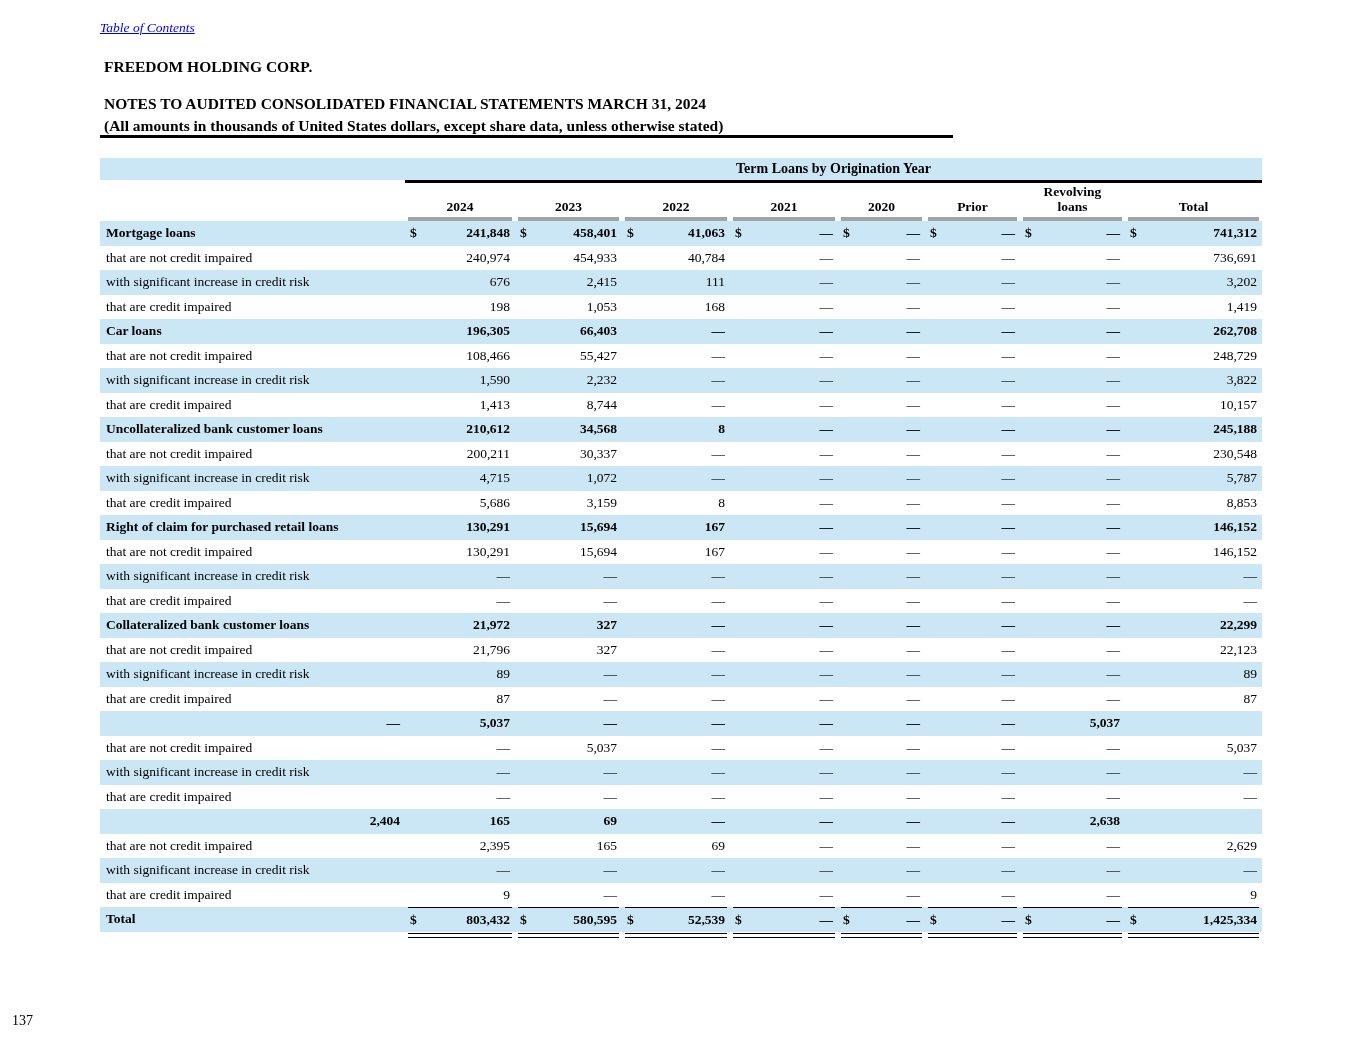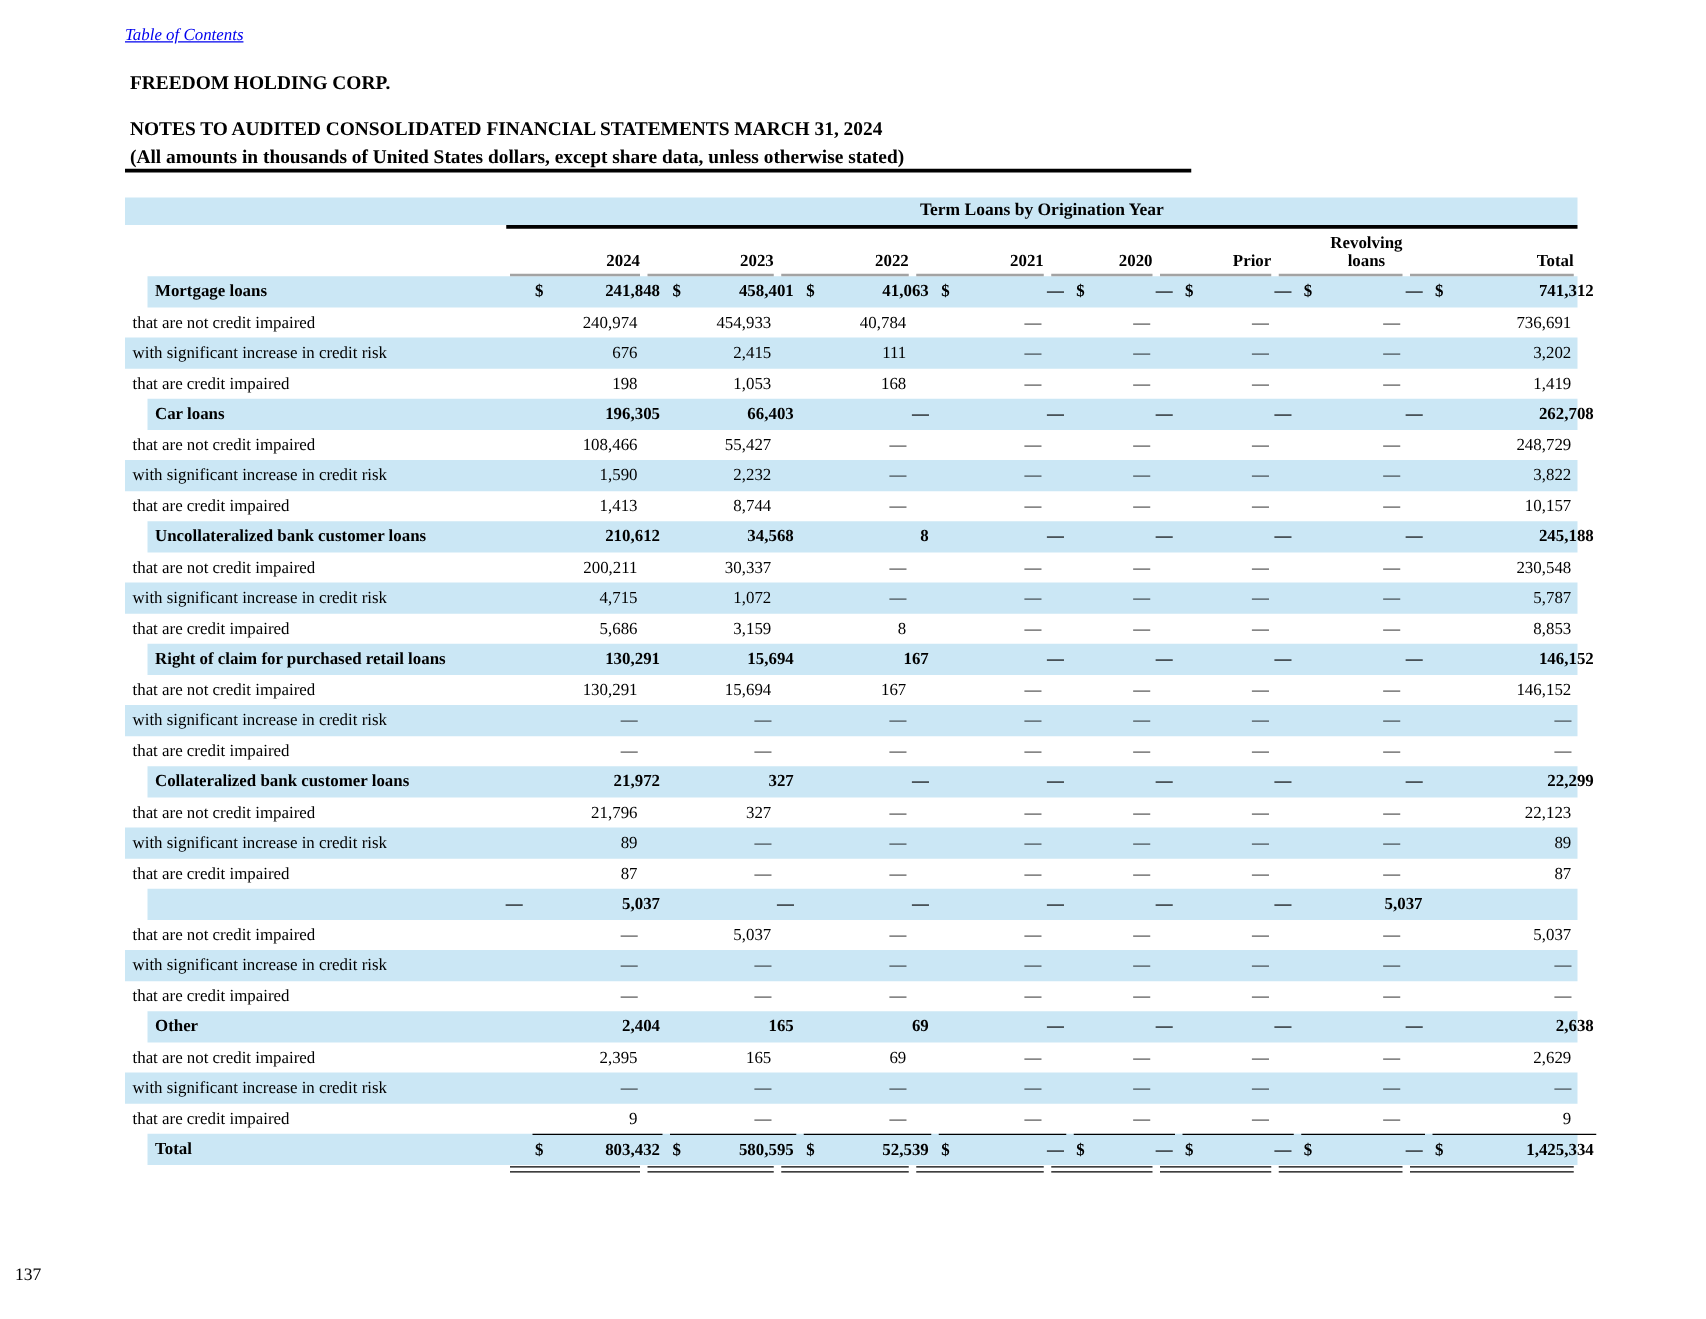--- a/index.html
+++ b/index.html
@@ -28,26 +28,26 @@
   .banner-row { height:22px; }
   .banner-cell {
     grid-column:2 / -1; display:flex; align-items:center; justify-content:center;
     font-weight:bold; font-size:14px;
   }
   .banner-rule-row { height:3px; }
   .banner-rule { grid-column:2 / -1; border-top:3px solid #000; }
   .header-row { height:38px; }
   .hcell { padding:0 3px; display:flex; }
   .hline {
-    flex:1; display:flex; align-items:flex-end; justify-content:flex-end;
-    border-bottom:2px solid #a3a3a3; padding-bottom:2px;
+    flex:1; display:flex; align-items:flex-end; justify-content:center;
+    border-bottom:4px solid #a3a3a3; padding-bottom:2px;
     font-weight:bold; text-align:center; line-height:1.1;
   }
   .data-row { height:24.5px; }
-  .cat { font-weight:bold;margin-left:18px; }
+  .cat { font-weight:bold; }
   .lcell { display:flex; align-items:center; padding-left:6px; }
   .vcell { padding:0 3px; display:flex; }
   .inner { flex:1; display:flex; justify-content:space-between; align-items:center; padding:0 2px; }
   .topline { border-top:1.5px solid #000; }
   .rule-row { height:9px; }
   .dbl { flex:1; height:5px; margin-top:1px; border-top:1.5px solid #000; border-bottom:1.5px solid #000; }
   .page-number { position:absolute; left:12px; right:0; top:1013px; text-align:left; font-size:14px; }
 </style>
 </head>
 <body style="--stripe: #cbe7f5; --link: #0000ee;">
@@ -1327,21 +1327,20 @@
         </div>
       </div>
       <div class="vcell">
         <div class="inner">
           <div class="dollar"></div>
           <div class="val">—</div>
         </div>
       </div>
     </div>
     <div class="trow data-row stripe cat">
-      <div class="lcell">Other</div>
       <div class="vcell">
         <div class="inner">
           <div class="dollar"></div>
           <div class="val">2,404</div>
         </div>
       </div>
       <div class="vcell">
         <div class="inner">
           <div class="dollar"></div>
           <div class="val">165</div>

